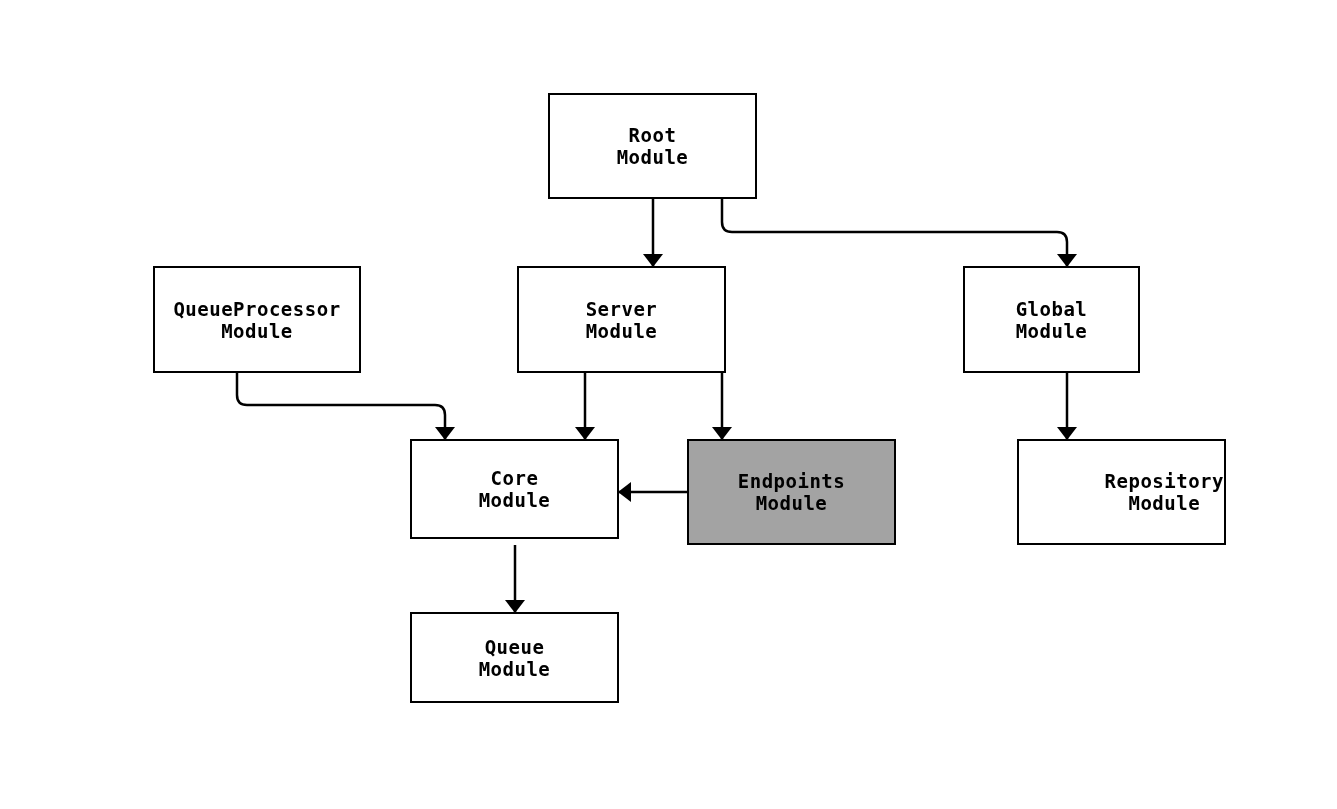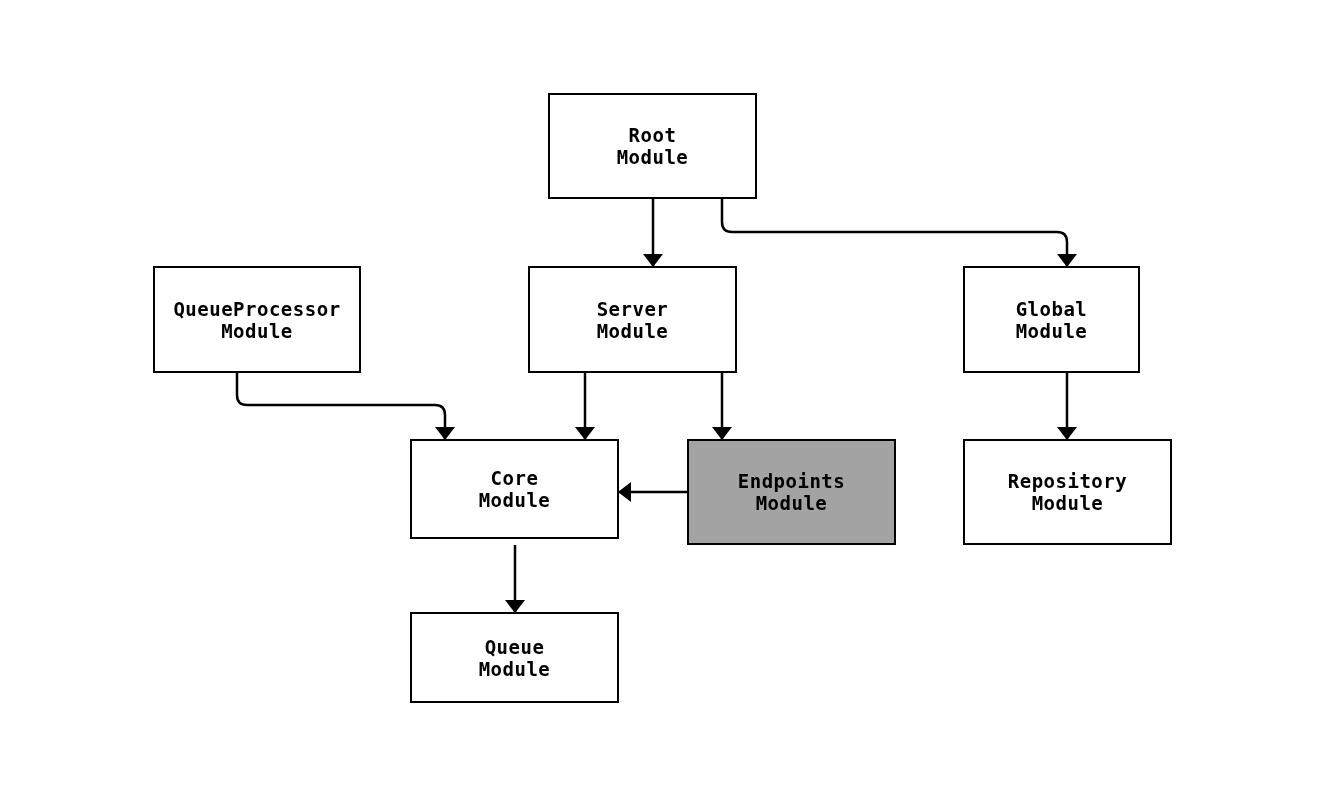--- a/index.html
+++ b/index.html
@@ -70,21 +70,21 @@
       <span class="label-line">Root</span>
       <span class="label-line">Module</span>
     </div>
   </div>
     <div class="node" style="left: 133px; top: 266px; width: 208px; height: 107px; border-color: rgb(0, 0, 0); background: rgb(255, 255, 255); margin-left: 20px;">
     <div class="node-label">
       <span class="label-line">QueueProcessor</span>
       <span class="label-line">Module</span>
     </div>
   </div>
-    <div class="node" style="left: 528px; top: 266px; width: 209px; height: 107px; border-color: rgb(0, 0, 0); background: rgb(255, 255, 255);">
+    <div class="node" style="left: 517px; top: 266px; width: 209px; height: 107px; border-color: rgb(0, 0, 0); background: rgb(255, 255, 255);">
     <div class="node-label">
       <span class="label-line">Server</span>
       <span class="label-line">Module</span>
     </div>
   </div>
     <div class="node" style="left: 963px; top: 266px; width: 177px; height: 107px; border-color: rgb(0, 0, 0); background: rgb(255, 255, 255);">
     <div class="node-label">
       <span class="label-line">Global</span>
       <span class="label-line">Module</span>
     </div>
@@ -94,21 +94,21 @@
       <span class="label-line">Core</span>
       <span class="label-line">Module</span>
     </div>
   </div>
     <div class="node" style="left: 687px; top: 439px; width: 209px; height: 106px; border-color: rgb(0, 0, 0); background: #a3a3a3;">
     <div class="node-label">
       <span class="label-line">Endpoints</span>
       <span class="label-line">Module</span>
     </div>
   </div>
-    <div class="node" style="left: 963px; top: 439px; width: 209px; height: 106px; border-color: rgb(0, 0, 0); background: rgb(255, 255, 255);">
+    <div class="node" style="left: 1017px; top: 439px; width: 209px; height: 106px; border-color: rgb(0, 0, 0); background: rgb(255, 255, 255); justify-content: flex-end;">
     <div class="node-label">
       <span class="label-line">Repository</span>
       <span class="label-line">Module</span>
     </div>
   </div>
     <div class="node" style="left: 410px; top: 612px; width: 209px; height: 91px; border-color: rgb(0, 0, 0); background: rgb(255, 255, 255);">
     <div class="node-label">
       <span class="label-line">Queue</span>
       <span class="label-line">Module</span>
     </div>

